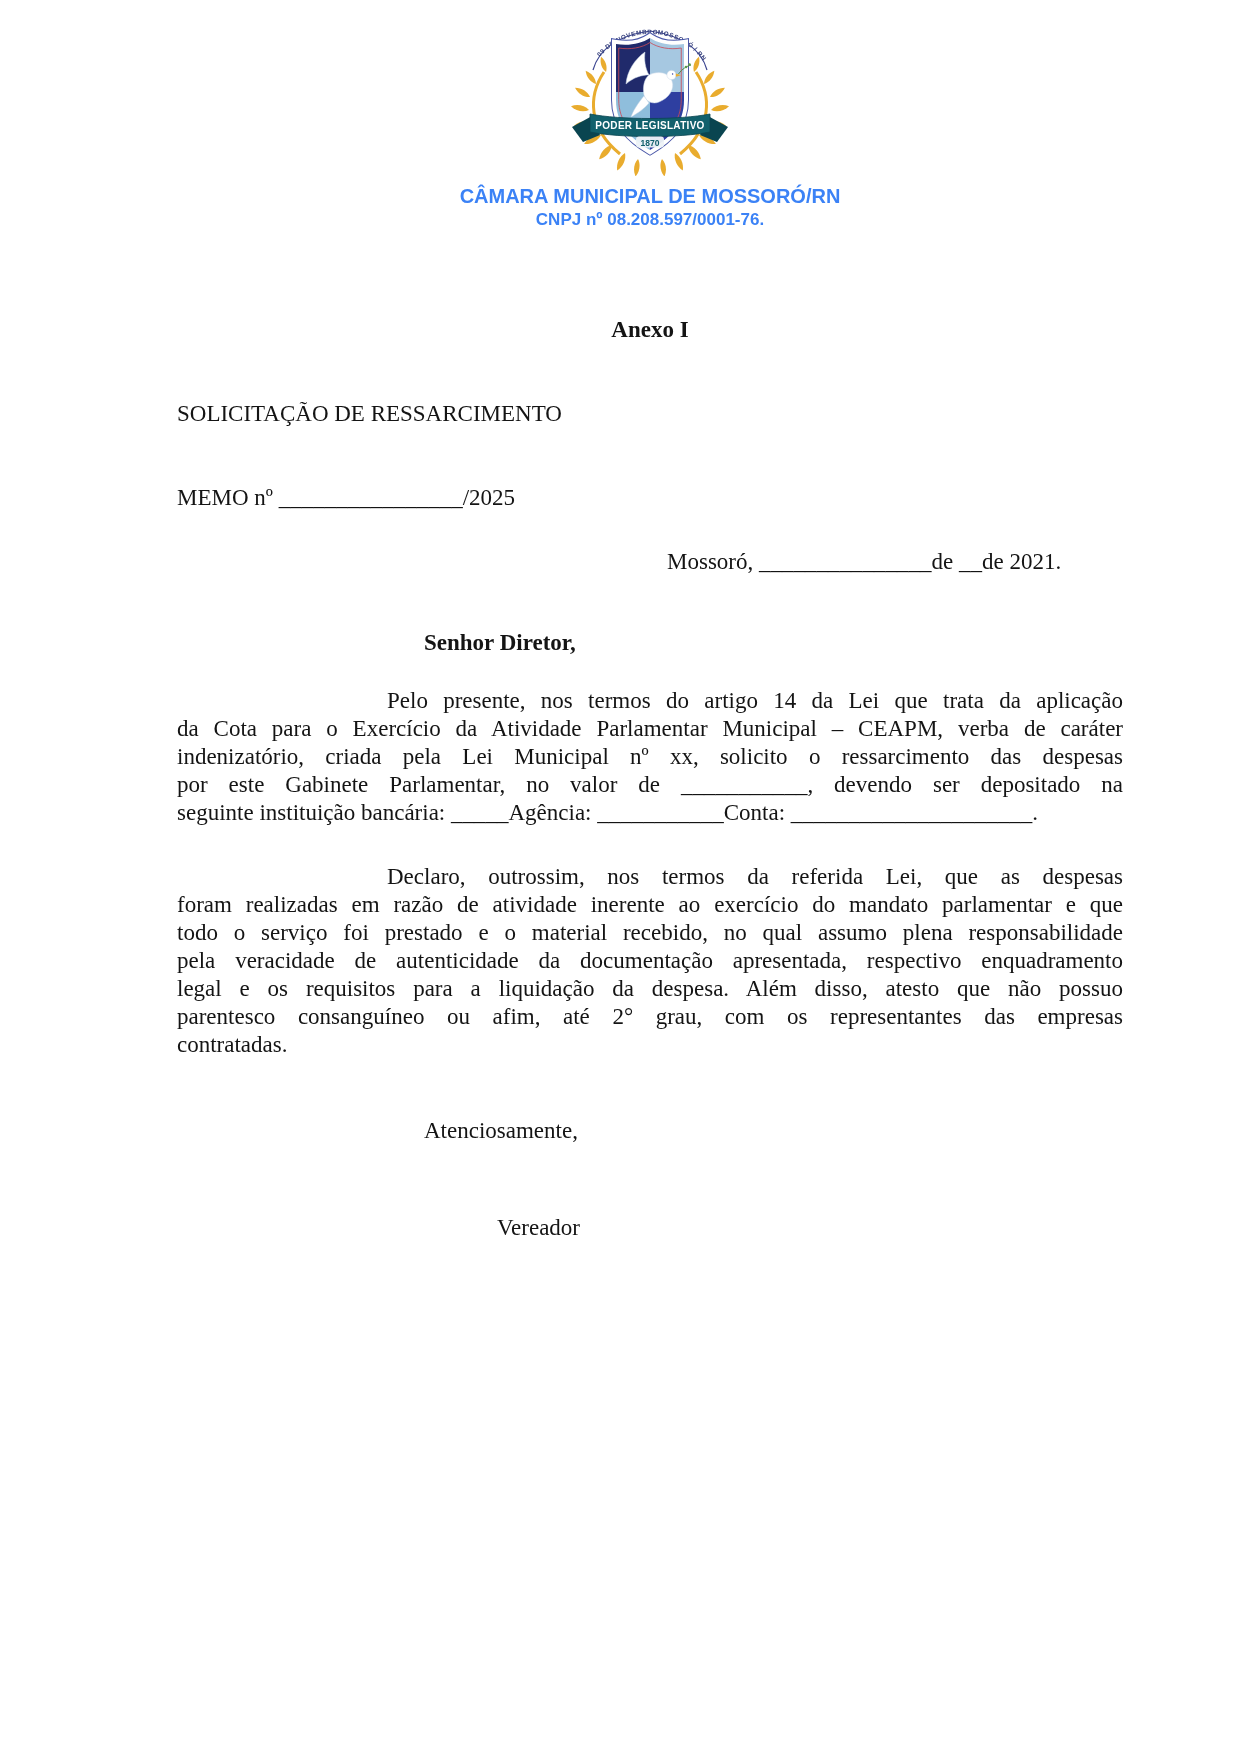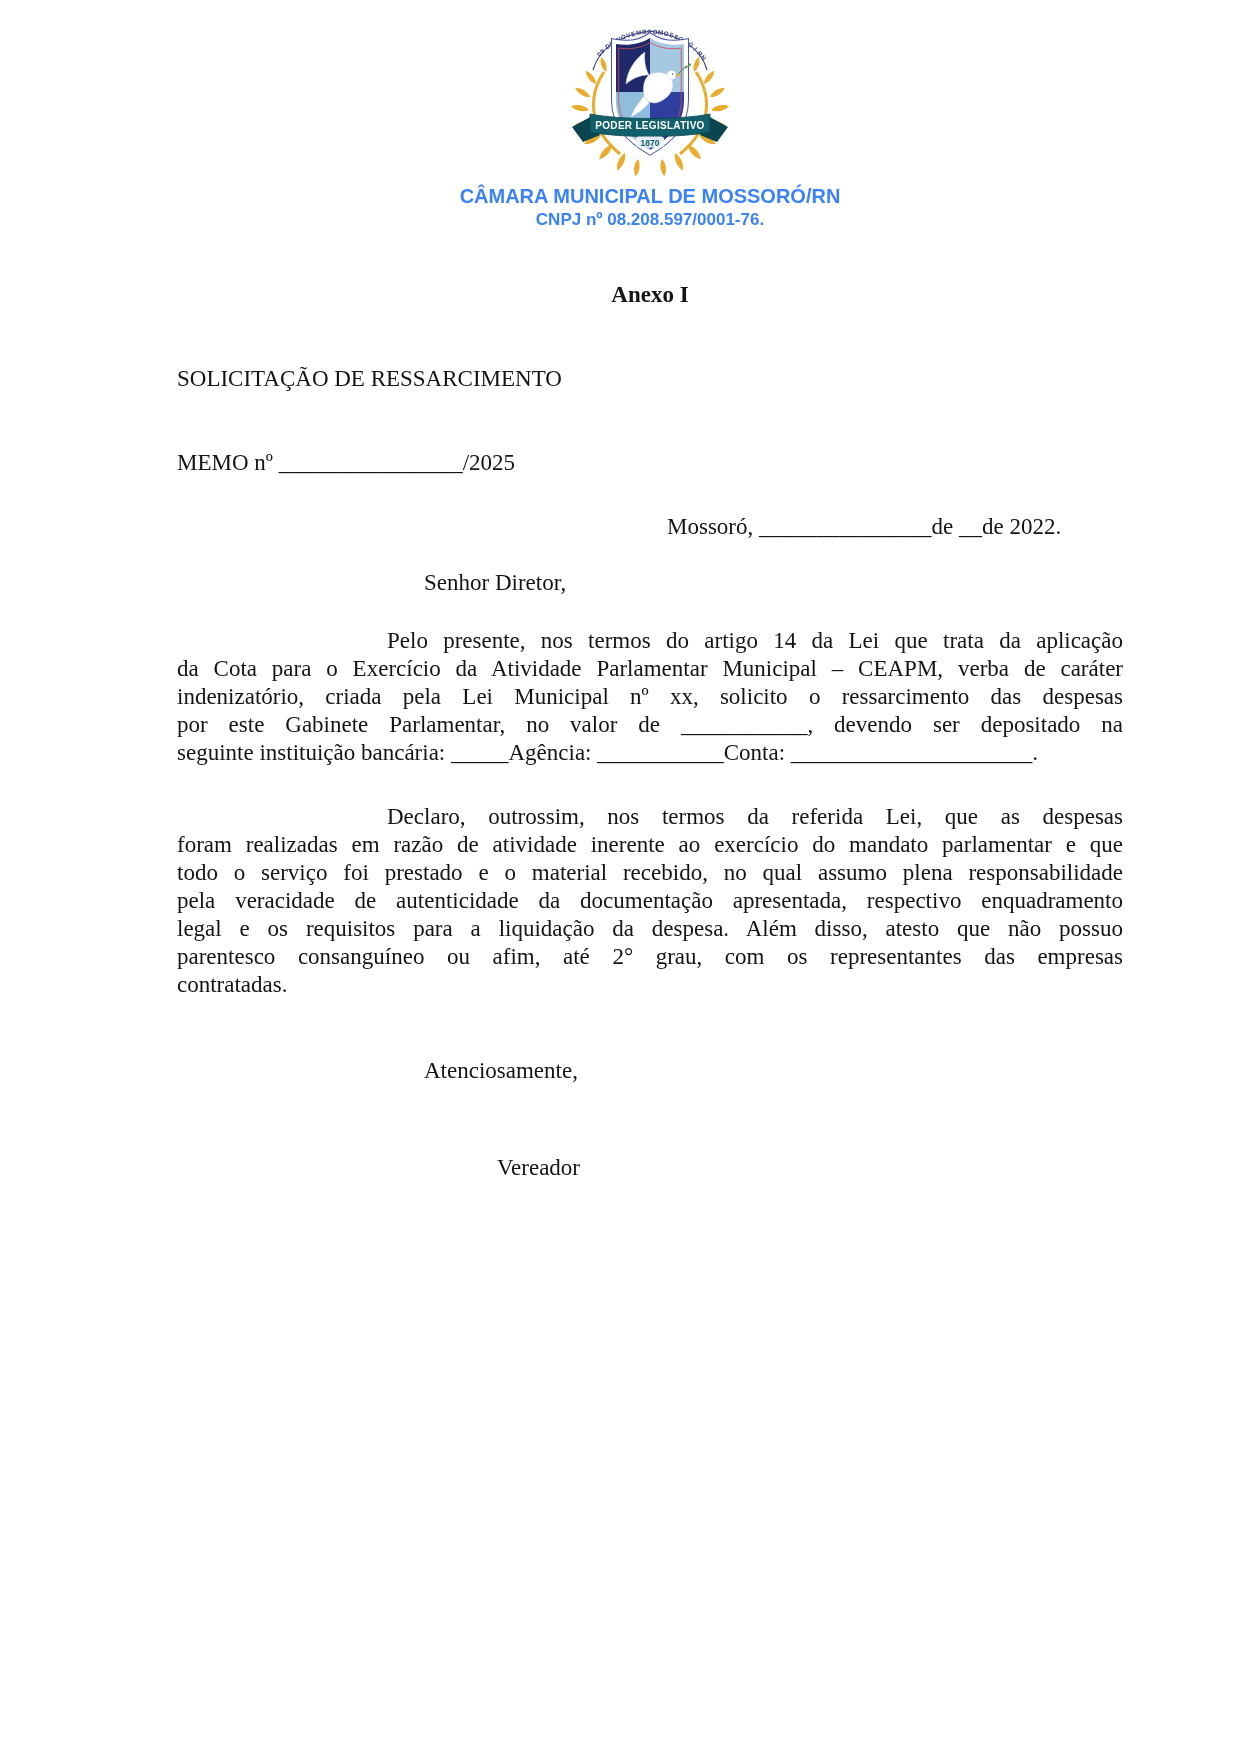--- a/index.html
+++ b/index.html
@@ -6,25 +6,25 @@
   .page {
     width:1241px; height:1754px; background:#ffffff; position:relative;
     font-family:"Liberation Serif", serif; color:#141414; overflow:hidden;
   }
   .content { margin-left:177px; width:946px; }
   .logo-wrap { padding-top:26px; text-align:center; }
   .hdr { text-align:center; font-family:"Liberation Sans", sans-serif; font-weight:bold; color:#3b82f6; }
   .org  { font-size:20px; line-height:25px; margin-top:4px; }
   .addr { font-size:17px; line-height:21px; }
   .cnpj { font-size:17px; line-height:21px; }
-  .doc-title { margin-top:51px; text-align:center; font-weight:bold; font-size:23px; line-height:28px; }
+  .doc-title { margin-top:86px; text-align:center; font-weight:bold; font-size:23px; line-height:28px; }
   .subject   { margin-top:56px; font-size:23px; line-height:28px; }
   .memo      { margin-top:56px; font-size:23px; line-height:28px; }
   .dateline  { margin-top:36px; margin-left:490px; font-size:23px; line-height:28px; }
-  .salutation{ margin-top:28px; font-size:23px; line-height:28px; text-indent:247px; }
+  .salutation{ margin-top:53px; font-size:23px; line-height:28px; text-indent:247px;font-weight:bold; }
   .para  { margin-top:30px; font-size:23px; line-height:28px; }
   .para2 { margin-top:36px; }
   .para .line { text-align:left; }
   .para .line.just { text-align:justify; text-align-last:justify; }
   .closing   { margin-top:58px; font-size:23px; line-height:28px; text-indent:247px; }
   .signature { margin-top:69px; font-size:23px; line-height:28px; text-indent:320px; }
   svg text { font-family:"Liberation Sans", sans-serif; }
 </style>
 </head>
 <body>
@@ -110,21 +110,21 @@
 
     <div class="hdr org">CÂMARA MUNICIPAL DE MOSSORÓ/RN</div>
     <div class="hdr cnpj">CNPJ nº 08.208.597/0001-76.</div>
 
     <div class="doc-title">Anexo I</div>
 
     <div class="subject">SOLICITAÇÃO DE RESSARCIMENTO</div>
 
     <div class="memo">MEMO nº ________________/2025</div>
 
-    <div class="dateline">Mossoró, _______________de __de 2022.</div>
+    <div class="dateline">Mossoró, _______________de __de 2021.</div>
 
     <div class="salutation">Senhor Diretor,</div>
 
     <div class="para">
         <div class="line just" style="text-indent: 210px;">Pelo presente, nos termos do artigo 14 da Lei que trata da aplicação</div>
         <div class="line just">da Cota para o Exercício da Atividade Parlamentar Municipal – CEAPM, verba de caráter</div>
         <div class="line just">indenizatório, criada pela Lei Municipal nº xx, solicito o ressarcimento das despesas</div>
         <div class="line just">por este Gabinete Parlamentar, no valor de ___________, devendo ser depositado na</div>
         <div class="line">seguinte instituição bancária: _____Agência: ___________Conta: _____________________.</div>
       </div>

